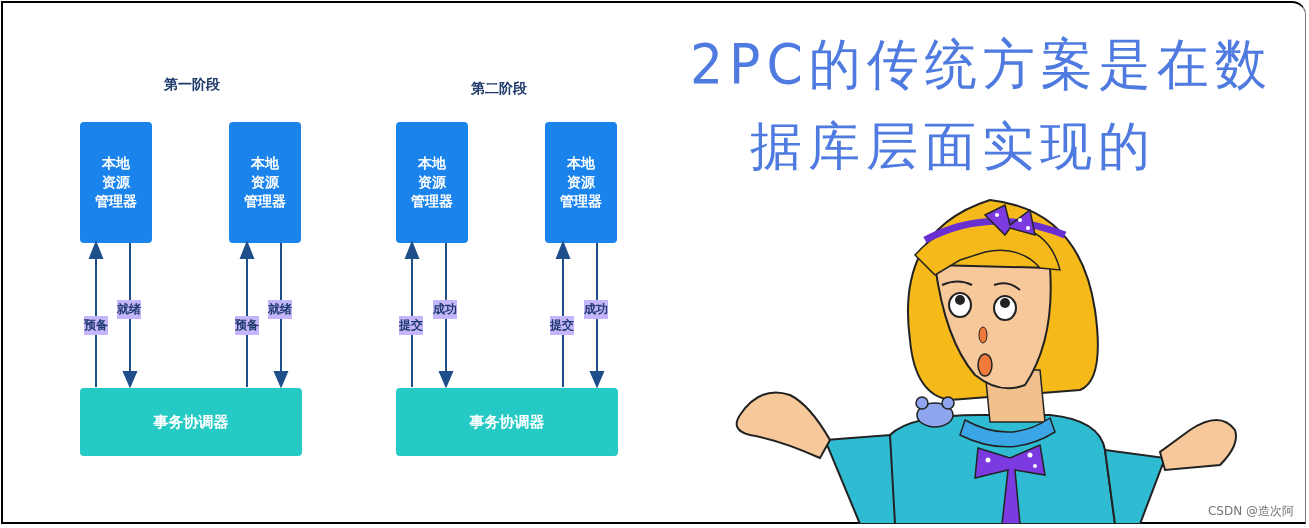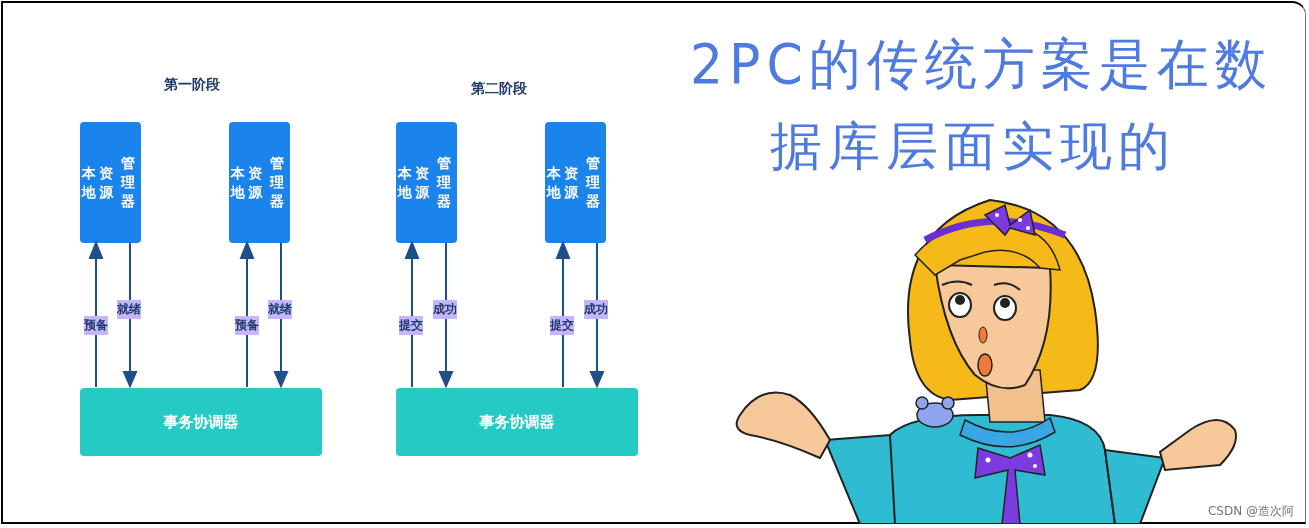--- a/index.html
+++ b/index.html
@@ -1,26 +1,26 @@
 <!DOCTYPE html>
 <html><head>
 <meta charset="utf-8">
 <style>
   html, body { margin: 0; padding: 0; background: #ffffff; }
   body { width: 1309px; height: 528px; overflow: hidden; position: relative; font-family: "DejaVu Sans", "Liberation Sans", sans-serif; }
   .frame { position: absolute; left: 1px; top: 1px; width: 1305px; height: 523px; border-left: 2px solid #000; border-top: 2px solid #000; border-bottom: 2px solid #000; border-right: 1px solid #777; border-top-right-radius: 14px; background: #fff; box-sizing: border-box; }
   .phase-title { position: absolute; font-size: 14px; font-weight: bold; color: #1f3b6b; white-space: nowrap; }
-  .rm-box { position: absolute; width: 61px; height: 121px; background: #1a84ec; border-radius: 4px; color: #fff; font-size: 14px; font-weight: bold; display: flex; flex-direction: row; align-items: center; justify-content: center; line-height: 19px; }
+  .rm-box { position: absolute; width: 72px; height: 121px; background: #1a84ec; border-radius: 4px; color: #fff; font-size: 14px; font-weight: bold; display: flex; flex-direction: column; align-items: center; justify-content: center; line-height: 19px; }
   .rm-box span { display: block; text-align: center; }
-  .coord-box { position: absolute; width: 242px; height: 68px; background: #25cac5; border-radius: 4px; color: #fff; font-size: 15px; font-weight: bold; display: flex; align-items: center; justify-content: center; }
+  .coord-box { position: absolute; width: 222px; height: 68px; background: #25cac5; border-radius: 4px; color: #fff; font-size: 15px; font-weight: bold; display: flex; align-items: center; justify-content: center; }
   .arrow-svg { position: absolute; left: 0; top: 0; width: 1309px; height: 528px; pointer-events: none; }
   .arrow-label { position: absolute; font-size: 12px; color: #1f3b6b; background: #c4b5fd; padding: 1px 0; white-space: nowrap; font-weight: bold; }
   .handwrite { position: absolute; color: #4f7be0; font-family: "DejaVu Sans", sans-serif; font-weight: normal; letter-spacing: 6px; white-space: nowrap; }
   .line1 { left: 690px; top: 30px; font-size: 52px; transform: scaleY(1.05); }
-  .line2 { left: 770px; top: 112px; font-size: 52px; }
+  .line2 { left: 750px; top: 112px; font-size: 52px; }
   .watermark { position: absolute; right: 12px; bottom: 8px; font-size: 12px; color: #737373; background: rgba(255,255,255,0.85); padding: 0 3px; }
   .girl { position: absolute; left: 720px; top: 190px; width: 540px; height: 334px; }
 </style>
 </head>
 <body>
 
 <div class="frame"></div>
 
 <div class="phase-title" style="left:164px; top:76px;">第一阶段</div>
 

